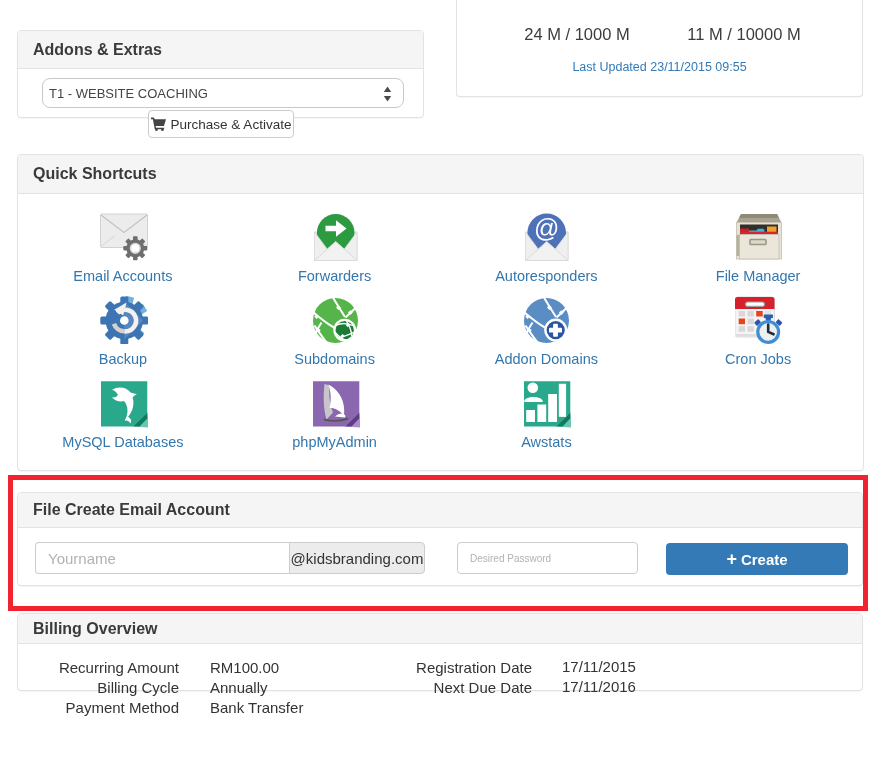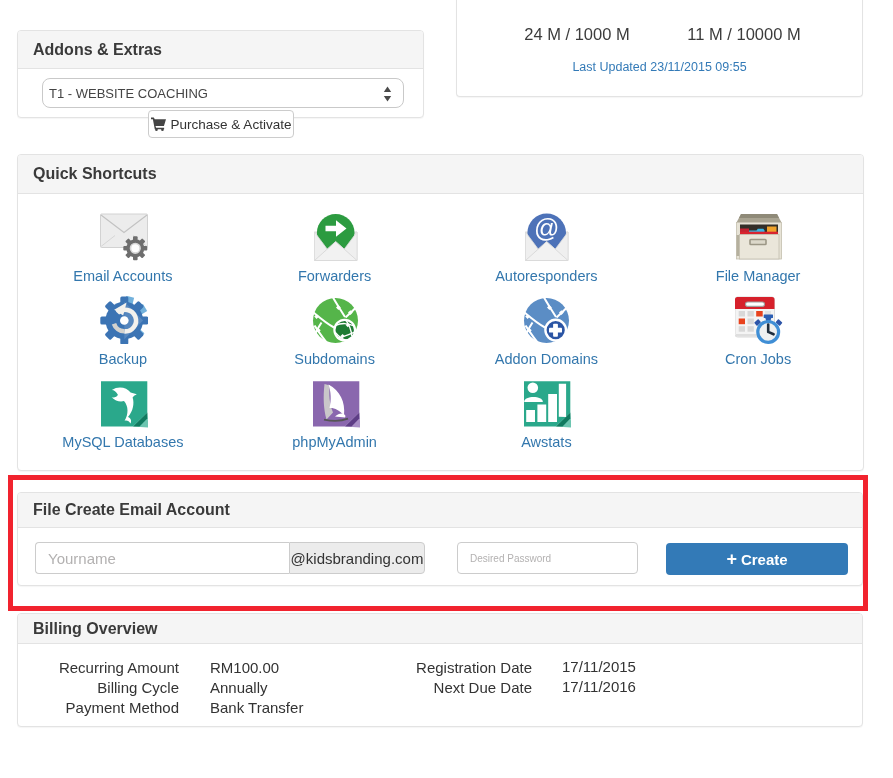--- a/index.html
+++ b/index.html
@@ -220,19 +220,19 @@
 <div style="position:absolute; left:8px; top:475px; width:859.5px; height:135.5px; border:5.5px solid #f1232e; z-index:10;"></div>
 
 <div class="panel" style="left:17px; top:492px; width:846px; height:94px;">
   <div class="phead" style="height:35px;">File Create Email Account</div>
   <input style="position: absolute; left: 17px; top: 49px; width: 254px; height: 32px; border-top: 1px solid rgb(204, 204, 204); border-bottom: 1px solid rgb(204, 204, 204); border-left: 1px solid rgb(204, 204, 204); border-image: initial; border-right: none; border-radius: 4px 0px 0px 4px; padding-left: 12px; font-size: 15px; font-family: inherit; color: rgb(51, 51, 51); outline: none;" placeholder="Yourname">
   <div style="position:absolute; left:271px; top:49px; width:136px; height:32px; background:#ececec; border:1px solid #ccc; border-radius:0 4px 4px 0; display:flex; align-items:center; justify-content:center; font-size:15px; color:#333;">@kidsbranding.com</div>
   <input style="position: absolute; left: 439px; top: 49px; width: 181px; height: 32px; border: 1px solid rgb(204, 204, 204); border-radius: 4px; padding-left: 12px; font-size: 10px; font-family: inherit; color: rgb(51, 51, 51); outline: none;" placeholder="Desired Password">
   <div style="position:absolute; left:648px; top:50px; width:182px; height:32px; background:#337ab7; border-radius:4px; display:flex; align-items:center; justify-content:center; font-size:15px; font-weight:bold; color:#fff;"><span style="font-size:18px; margin-right:4px; font-weight:bold;">+</span>Create</div>
 </div>
 
-<div class="panel" style="left:17px; top:613px; width:846px; height:114px;">
+<div class="panel" style="left:17px; top:613px; width:846px; height:78px;">
   <div class="phead" style="height:30px;">Billing Overview</div>
   <div style="position:absolute; left:0px; top:44px; width:161px; text-align:right; font-size:15px; line-height:20px;">Recurring Amount<br>Billing Cycle<br>Payment Method</div>
   <div style="position:absolute; left:192px; top:44px; font-size:15px; line-height:20px;">RM100.00<br>Annually<br>Bank Transfer</div>
   <div style="position:absolute; left:353px; top:44px; width:161px; text-align:right; font-size:15px; line-height:20px;">Registration Date<br>Next Due Date</div>
   <div style="position:absolute; left:544px; top:43px; font-size:15px; line-height:20px;">17/11/2015<br>17/11/2016</div>
 </div>
 
 </body></html>

